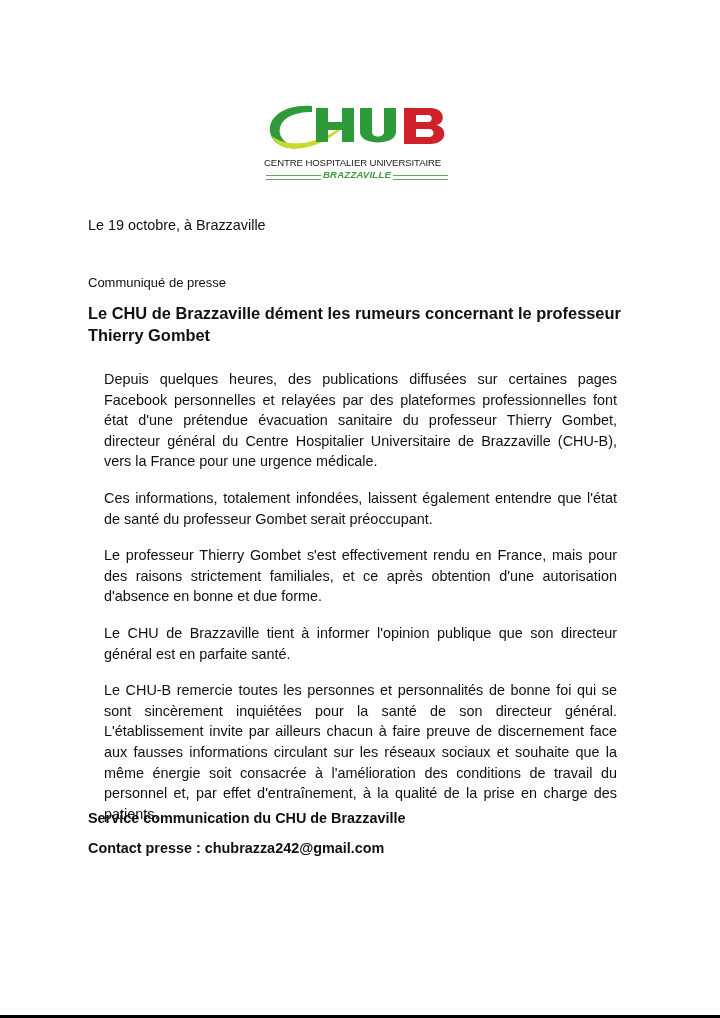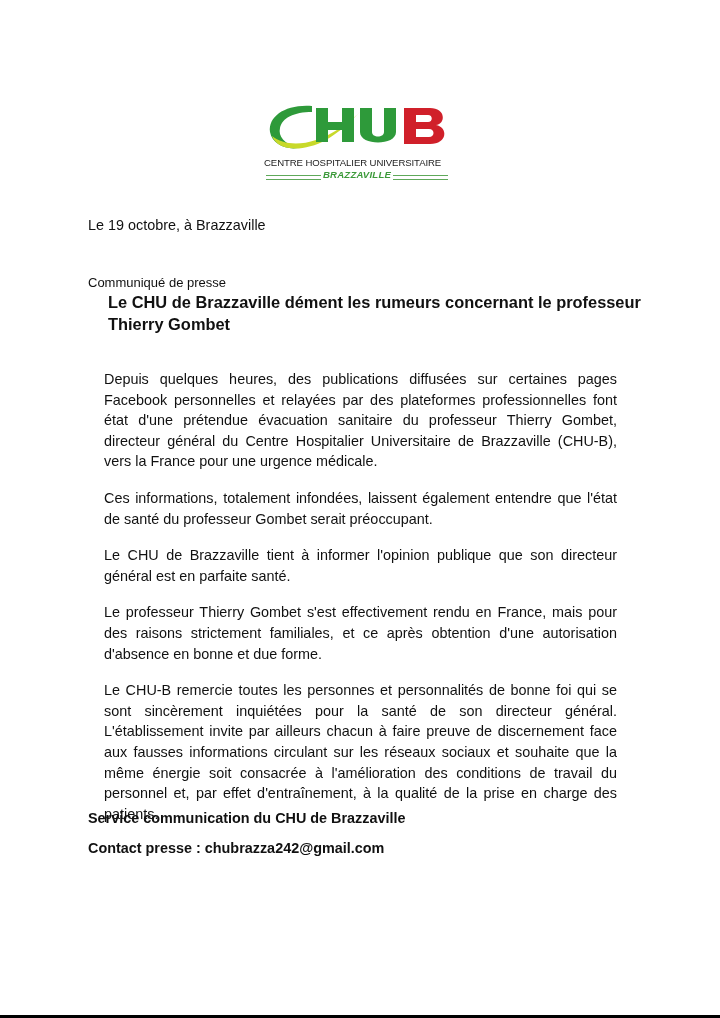--- a/index.html
+++ b/index.html
@@ -17,21 +17,21 @@
     position: absolute; left: 2px; top: 68px; width: 182px; height: 12px;
     display: flex; align-items: flex-end; font-style: italic;
   }
   .logo-line { flex: 1; height: 3px; border-top: 1px solid #5fa95a; border-bottom: 1px solid #5fa95a; }
   .logo-city { font-size: 9.6px; font-weight: bold; color: #3c9a3a; padding: 0 2px; letter-spacing: 0.2px; }
 
   .content { position: absolute; left: 88px; top: 0; width: 545px; }
   .p { font-size: 14.4px; line-height: 20.6px; text-align: justify; margin: 16px; }
   .date { position: absolute; top: 217px; font-size: 14.4px; }
   .kicker { position: absolute; top: 275px; font-size: 13px; }
-  .headline { position: absolute; top: 291px; font-size: 16.4px; font-weight: bold; line-height: 22px; width: 545px; margin-left: 20px; }
+  .headline { position: absolute; top: 302px; font-size: 16.4px; font-weight: bold; line-height: 22px; width: 545px; }
   .body { position: absolute; top: 353px; width: 545px; }
   .body .p { margin-bottom: 8.6px; }
   .slogan { font-style: italic; font-weight: bold; text-align: left; }
   .sig { position: absolute; font-weight: bold; font-size: 14.4px; }
   .sig1 { top: 810px; }
   .sig2 { top: 840px; }
   .bottom-rule { position: absolute; left: 0; top: 1015px; width: 720px; height: 3px; background: #000; }
 </style>
 </head>
 <body>
@@ -60,22 +60,22 @@
 </div>
 
 <div class="content">
   <div class="date">Le 19 octobre, à Brazzaville</div>
   <div class="kicker">Communiqué de presse</div>
   <div class="headline">Le CHU de Brazzaville dément les rumeurs concernant le professeur Thierry Gombet</div>
 
   <div class="body">
     <p class="p">Depuis quelques heures, des publications diffusées sur certaines pages Facebook personnelles et relayées par des plateformes professionnelles font état d'une prétendue évacuation sanitaire du professeur Thierry Gombet, directeur général du Centre Hospitalier Universitaire de Brazzaville (CHU-B), vers la France pour une urgence médicale.</p>
     <p class="p">Ces informations, totalement infondées, laissent également entendre que l'état de santé du professeur Gombet serait préoccupant.</p>
+    <p class="p">Le professeur Thierry Gombet s'est effectivement rendu en France, mais pour des raisons strictement familiales, et ce après obtention d'une autorisation d'absence en bonne et due forme.</p>
     <p class="p">Le CHU de Brazzaville tient à informer l'opinion publique que son directeur général est en parfaite santé.</p>
-    <p class="p">Le professeur Thierry Gombet s'est effectivement rendu en France, mais pour des raisons strictement familiales, et ce après obtention d'une autorisation d'absence en bonne et due forme.</p>
     <p class="p">Le CHU-B remercie toutes les personnes et personnalités de bonne foi qui se sont sincèrement inquiétées pour la santé de son directeur général. L'établissement invite par ailleurs chacun à faire preuve de discernement face aux fausses informations circulant sur les réseaux sociaux et souhaite que la même énergie soit consacrée à l'amélioration des conditions de travail du personnel et, par effet d'entraînement, à la qualité de la prise en charge des patients.</p>
   </div>
 
   <div class="sig sig1">Service communication du CHU de Brazzaville</div>
   <div class="sig sig2">Contact presse : chubrazza242@gmail.com</div>
 </div>
 
 <div class="bottom-rule"></div>
 
 </body></html>

